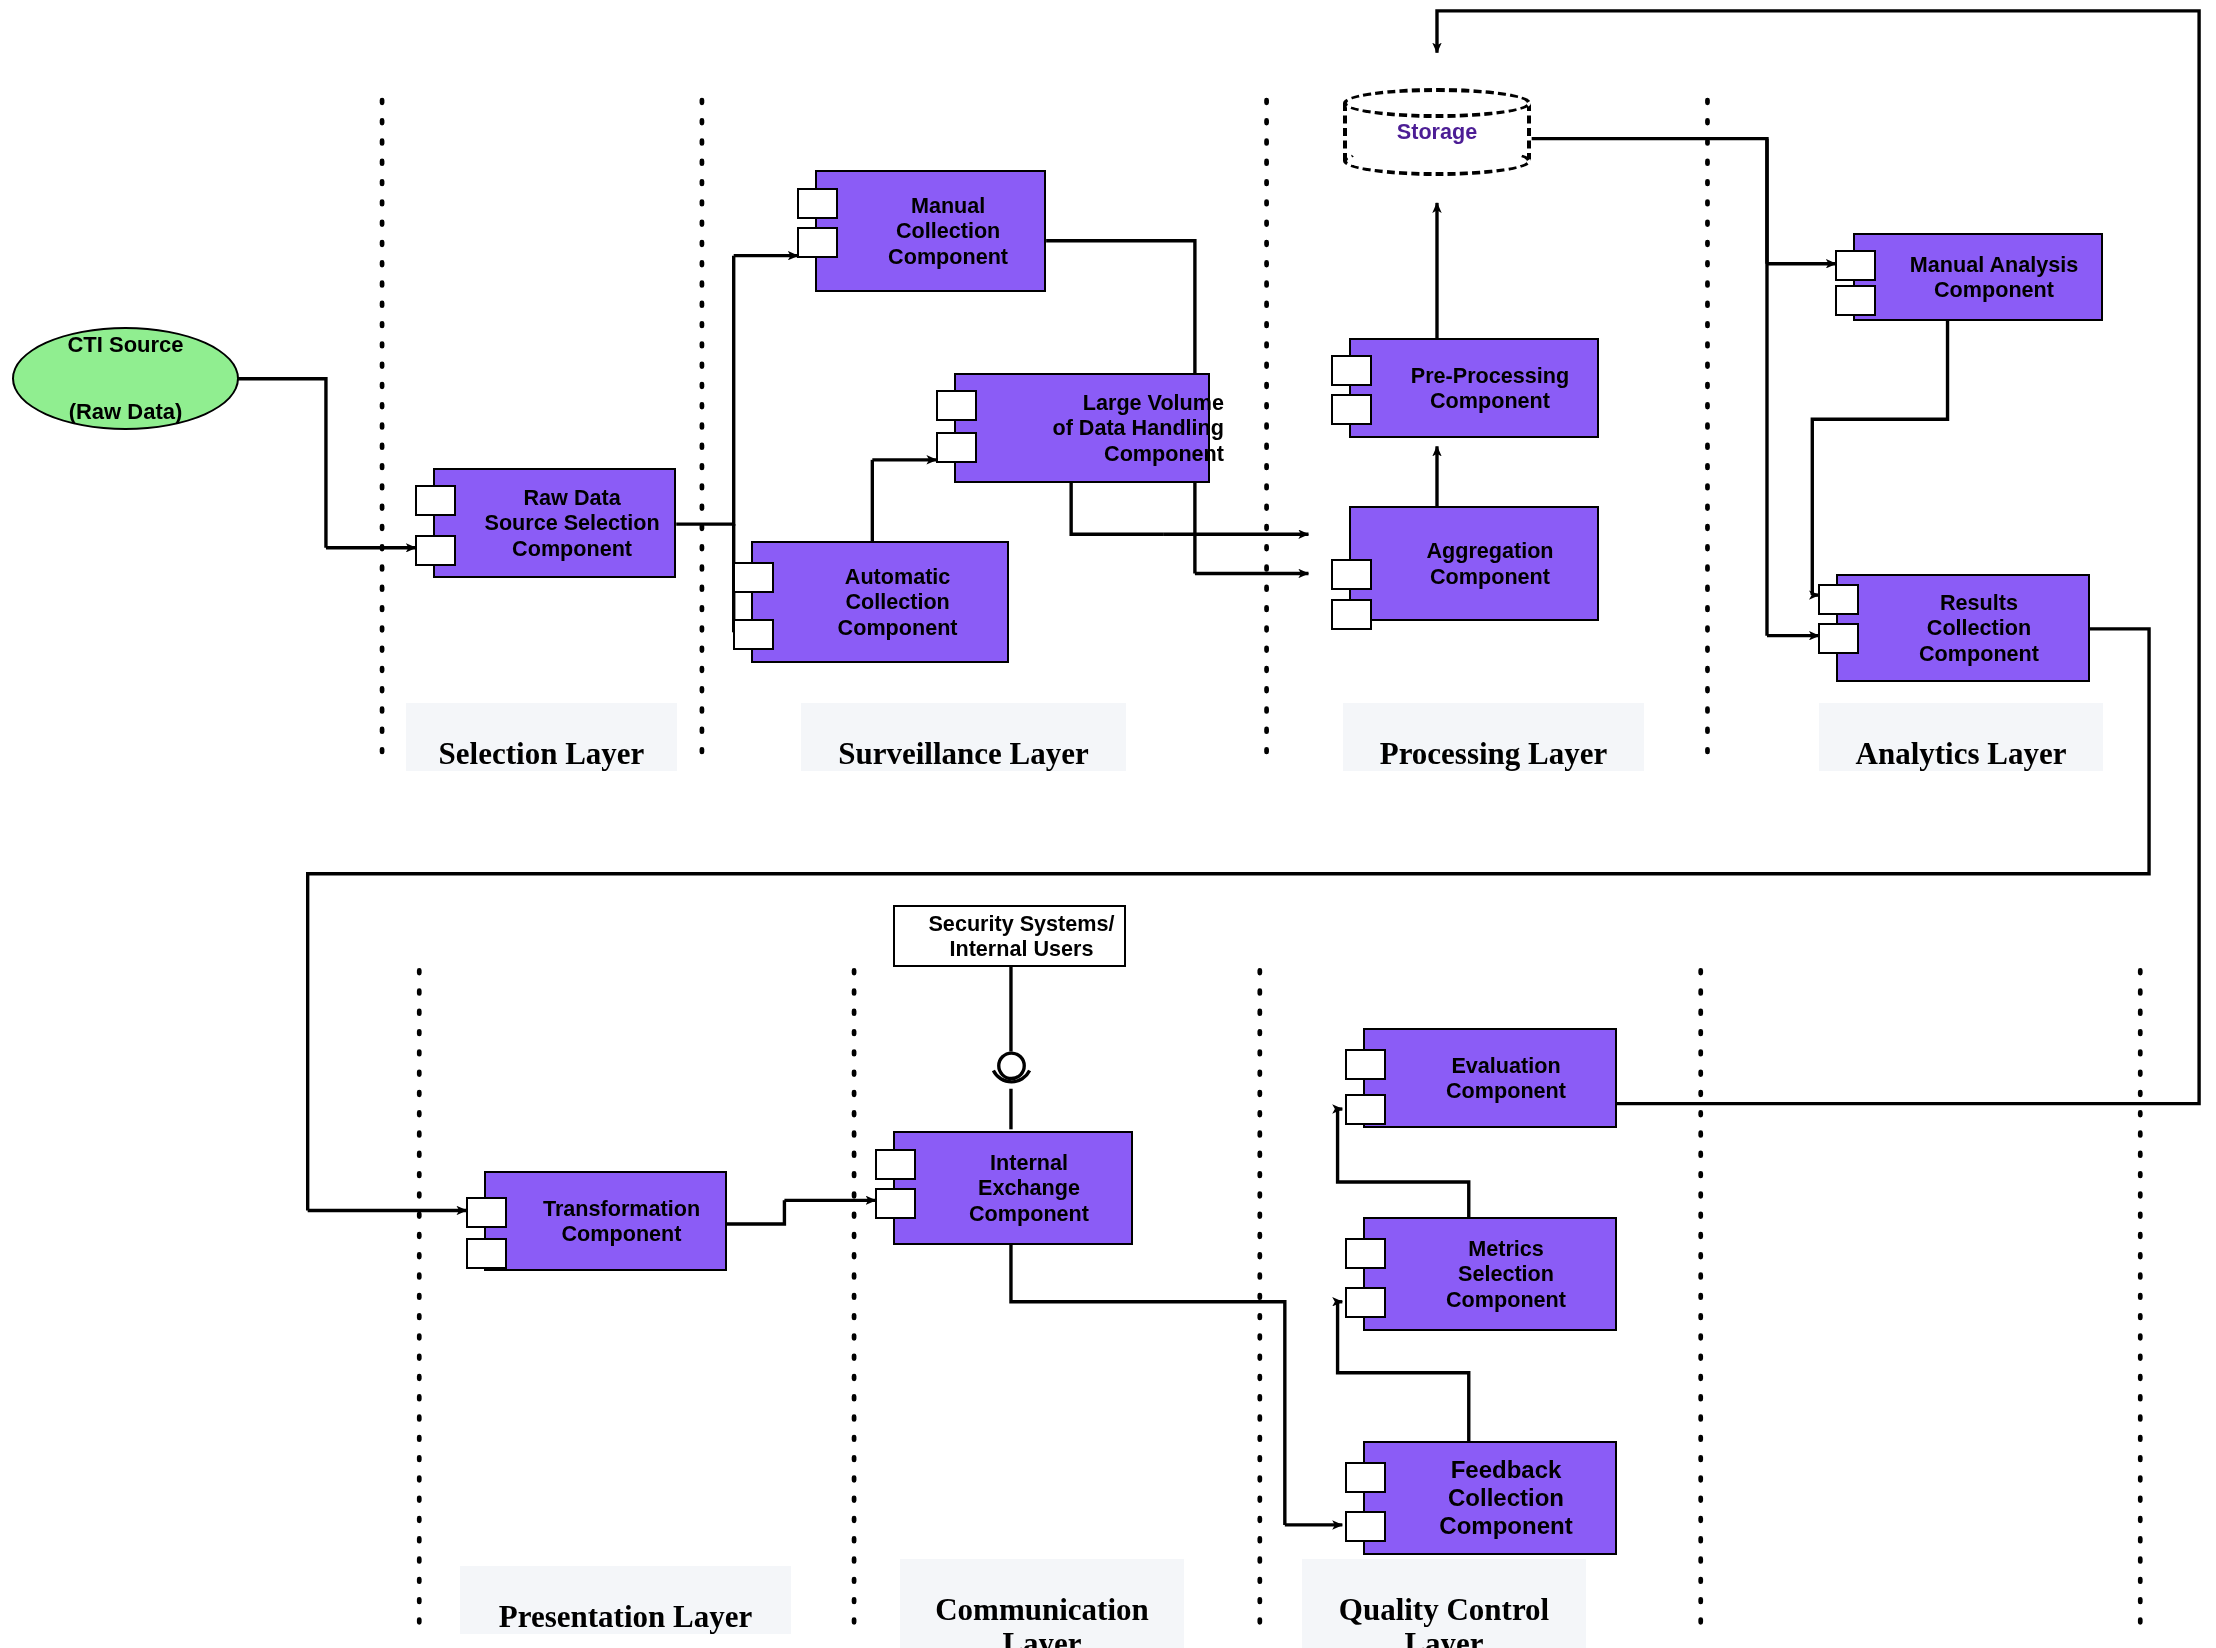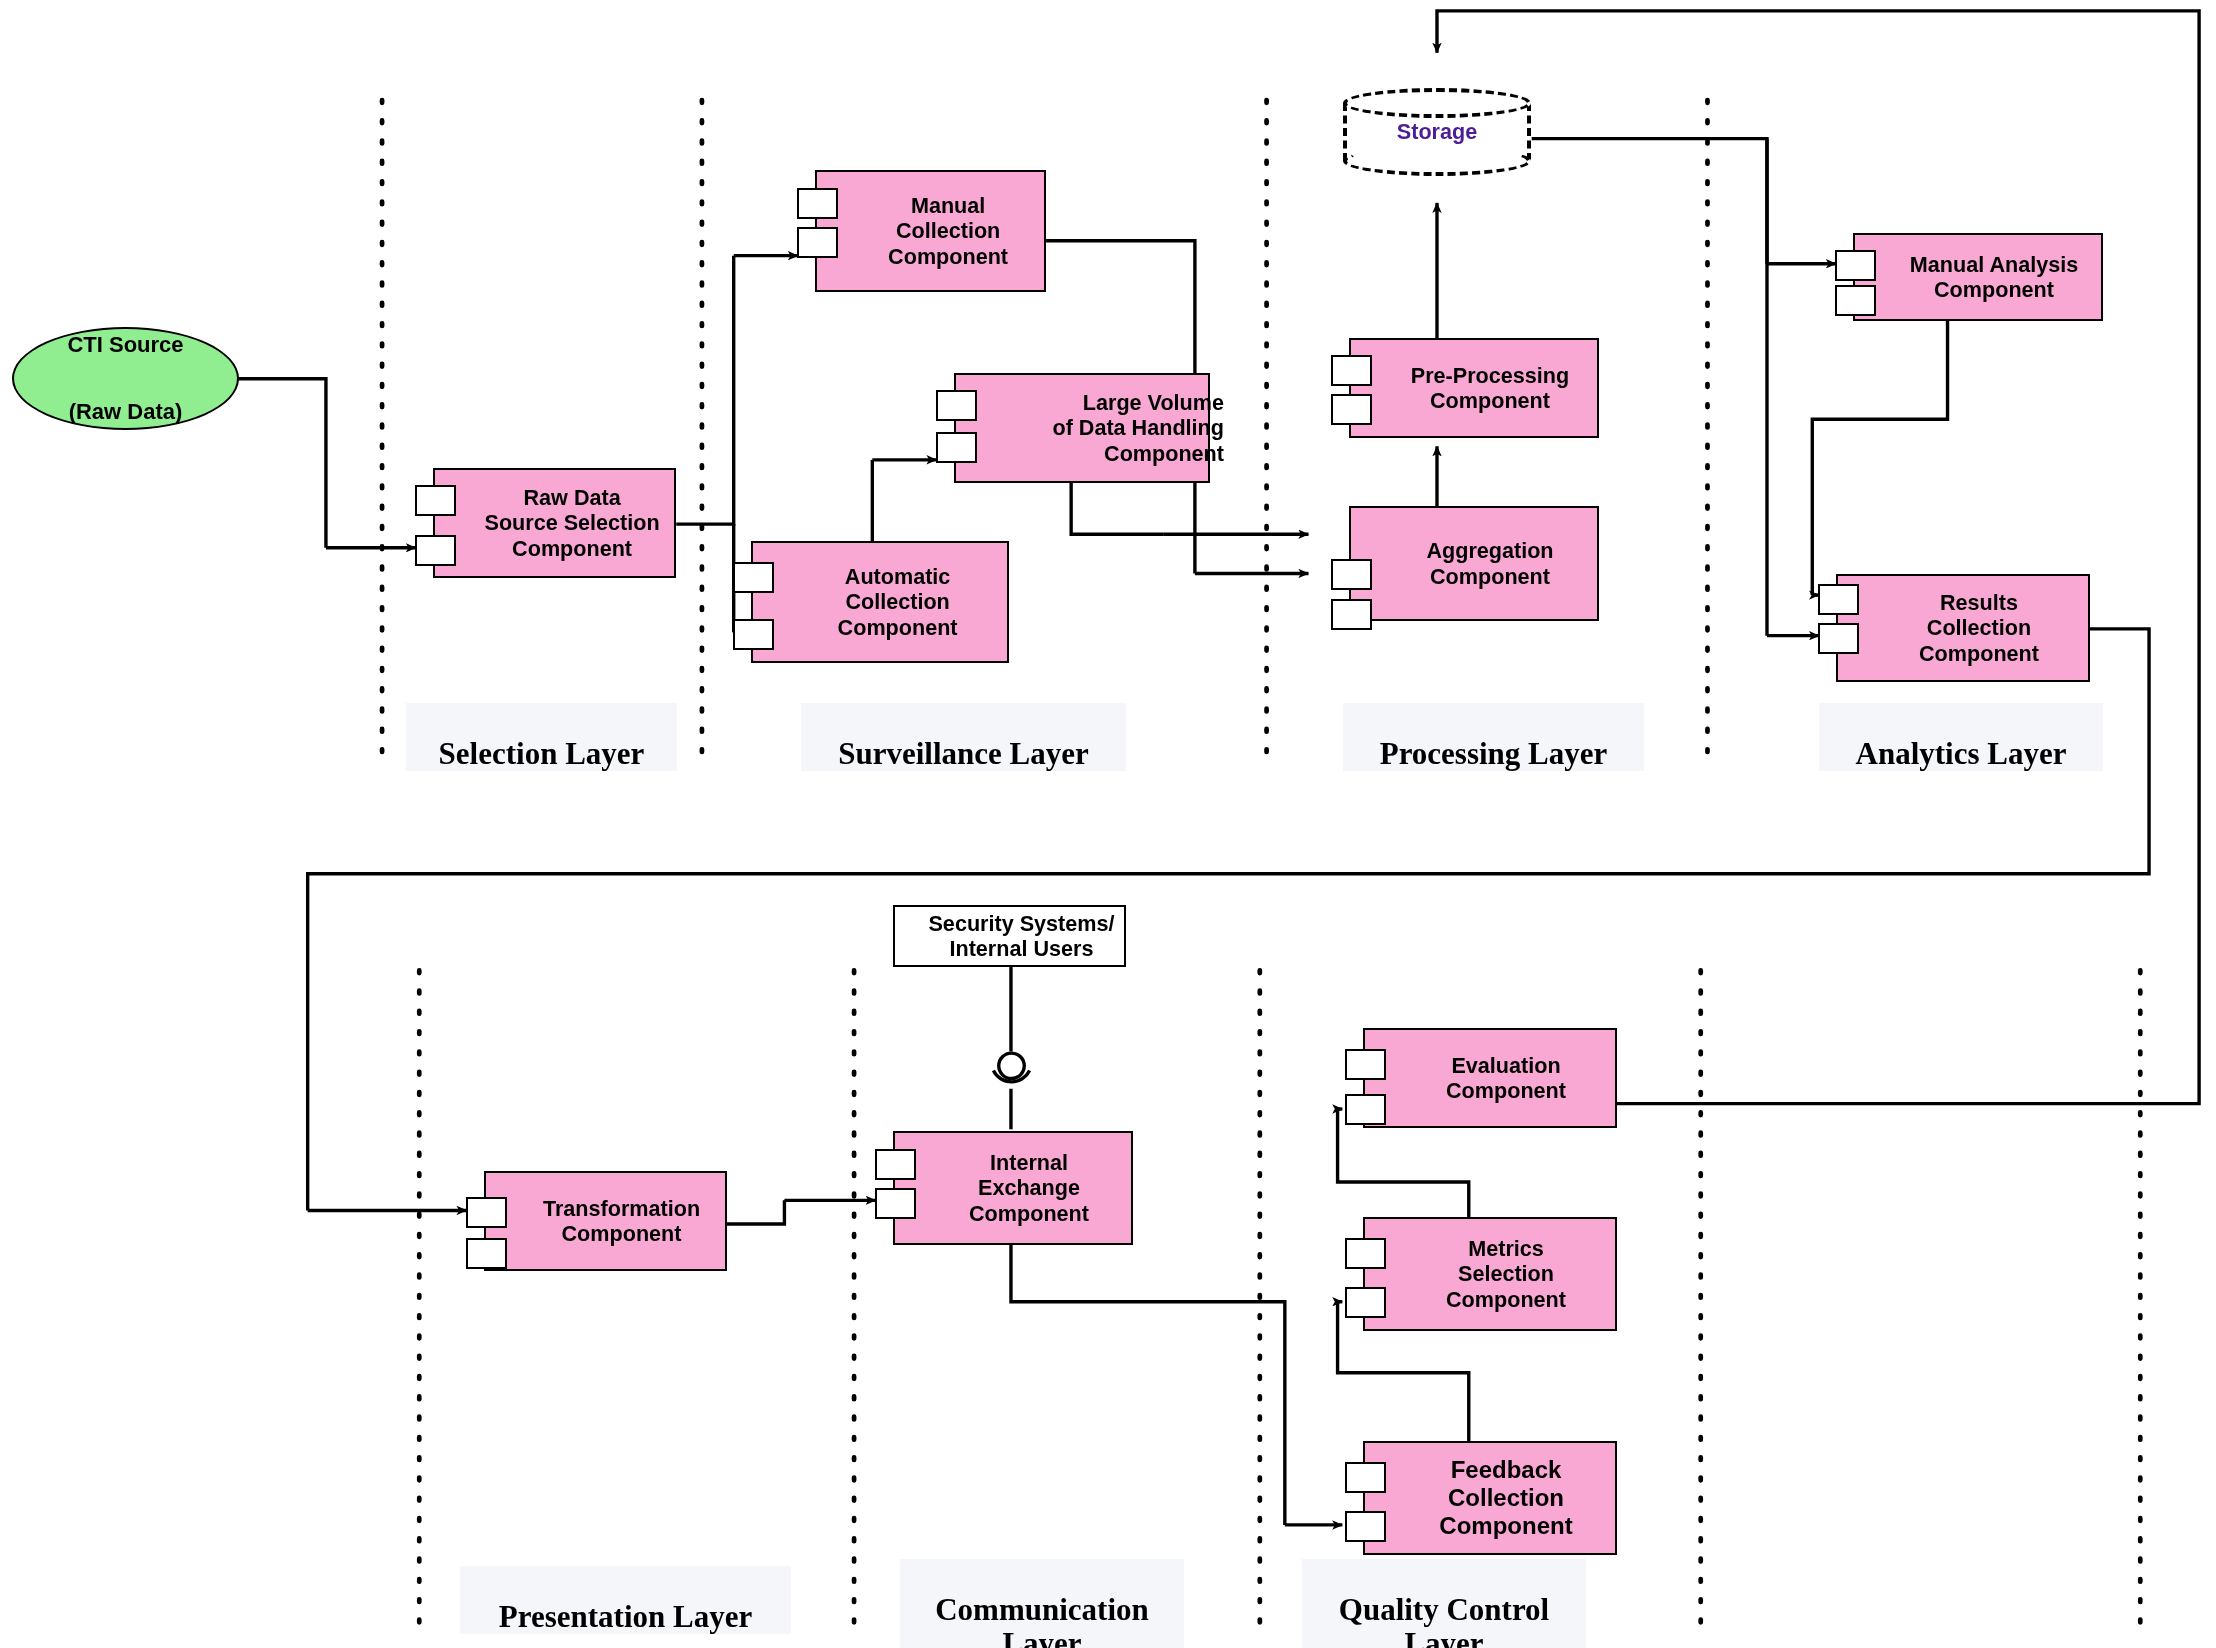--- a/index.html
+++ b/index.html
@@ -1,21 +1,21 @@
 <!DOCTYPE html>
 <html style="font-size:10.8px"><head>
 <meta charset="utf-8">
 <style>
   html,body{margin:0;padding:0;background:#ffffff;}
   body{font-family:"Liberation Sans",sans-serif;}
   #stage{position:relative;width:2216px;height:1648px;background:#fff;overflow:hidden;}
   svg.wires{position:absolute;left:0;top:0;width:2216px;height:1648px;}
 
   
-  .comp{position:absolute;border:2.7px solid #000;background:#f9a8d4;box-sizing:border-box;}
+  .comp{position:absolute;border:2.7px solid #000;background:#8b5cf6;box-sizing:border-box;}
   .comp .label{
     position:absolute;left:0;top:0;width:100%;height:100%;
     display:flex;flex-direction:column;align-items:center;justify-content:center;
     text-align:center;font-weight:bold;color:#000;line-height:1.18;
     font-family:"Liberation Sans",sans-serif;
     pointer-events:none;
   }
   .comp .label span{display:block;white-space:nowrap;}
   
   .port{position:absolute;border:2.7px solid #000;background:#fff;box-sizing:border-box;

